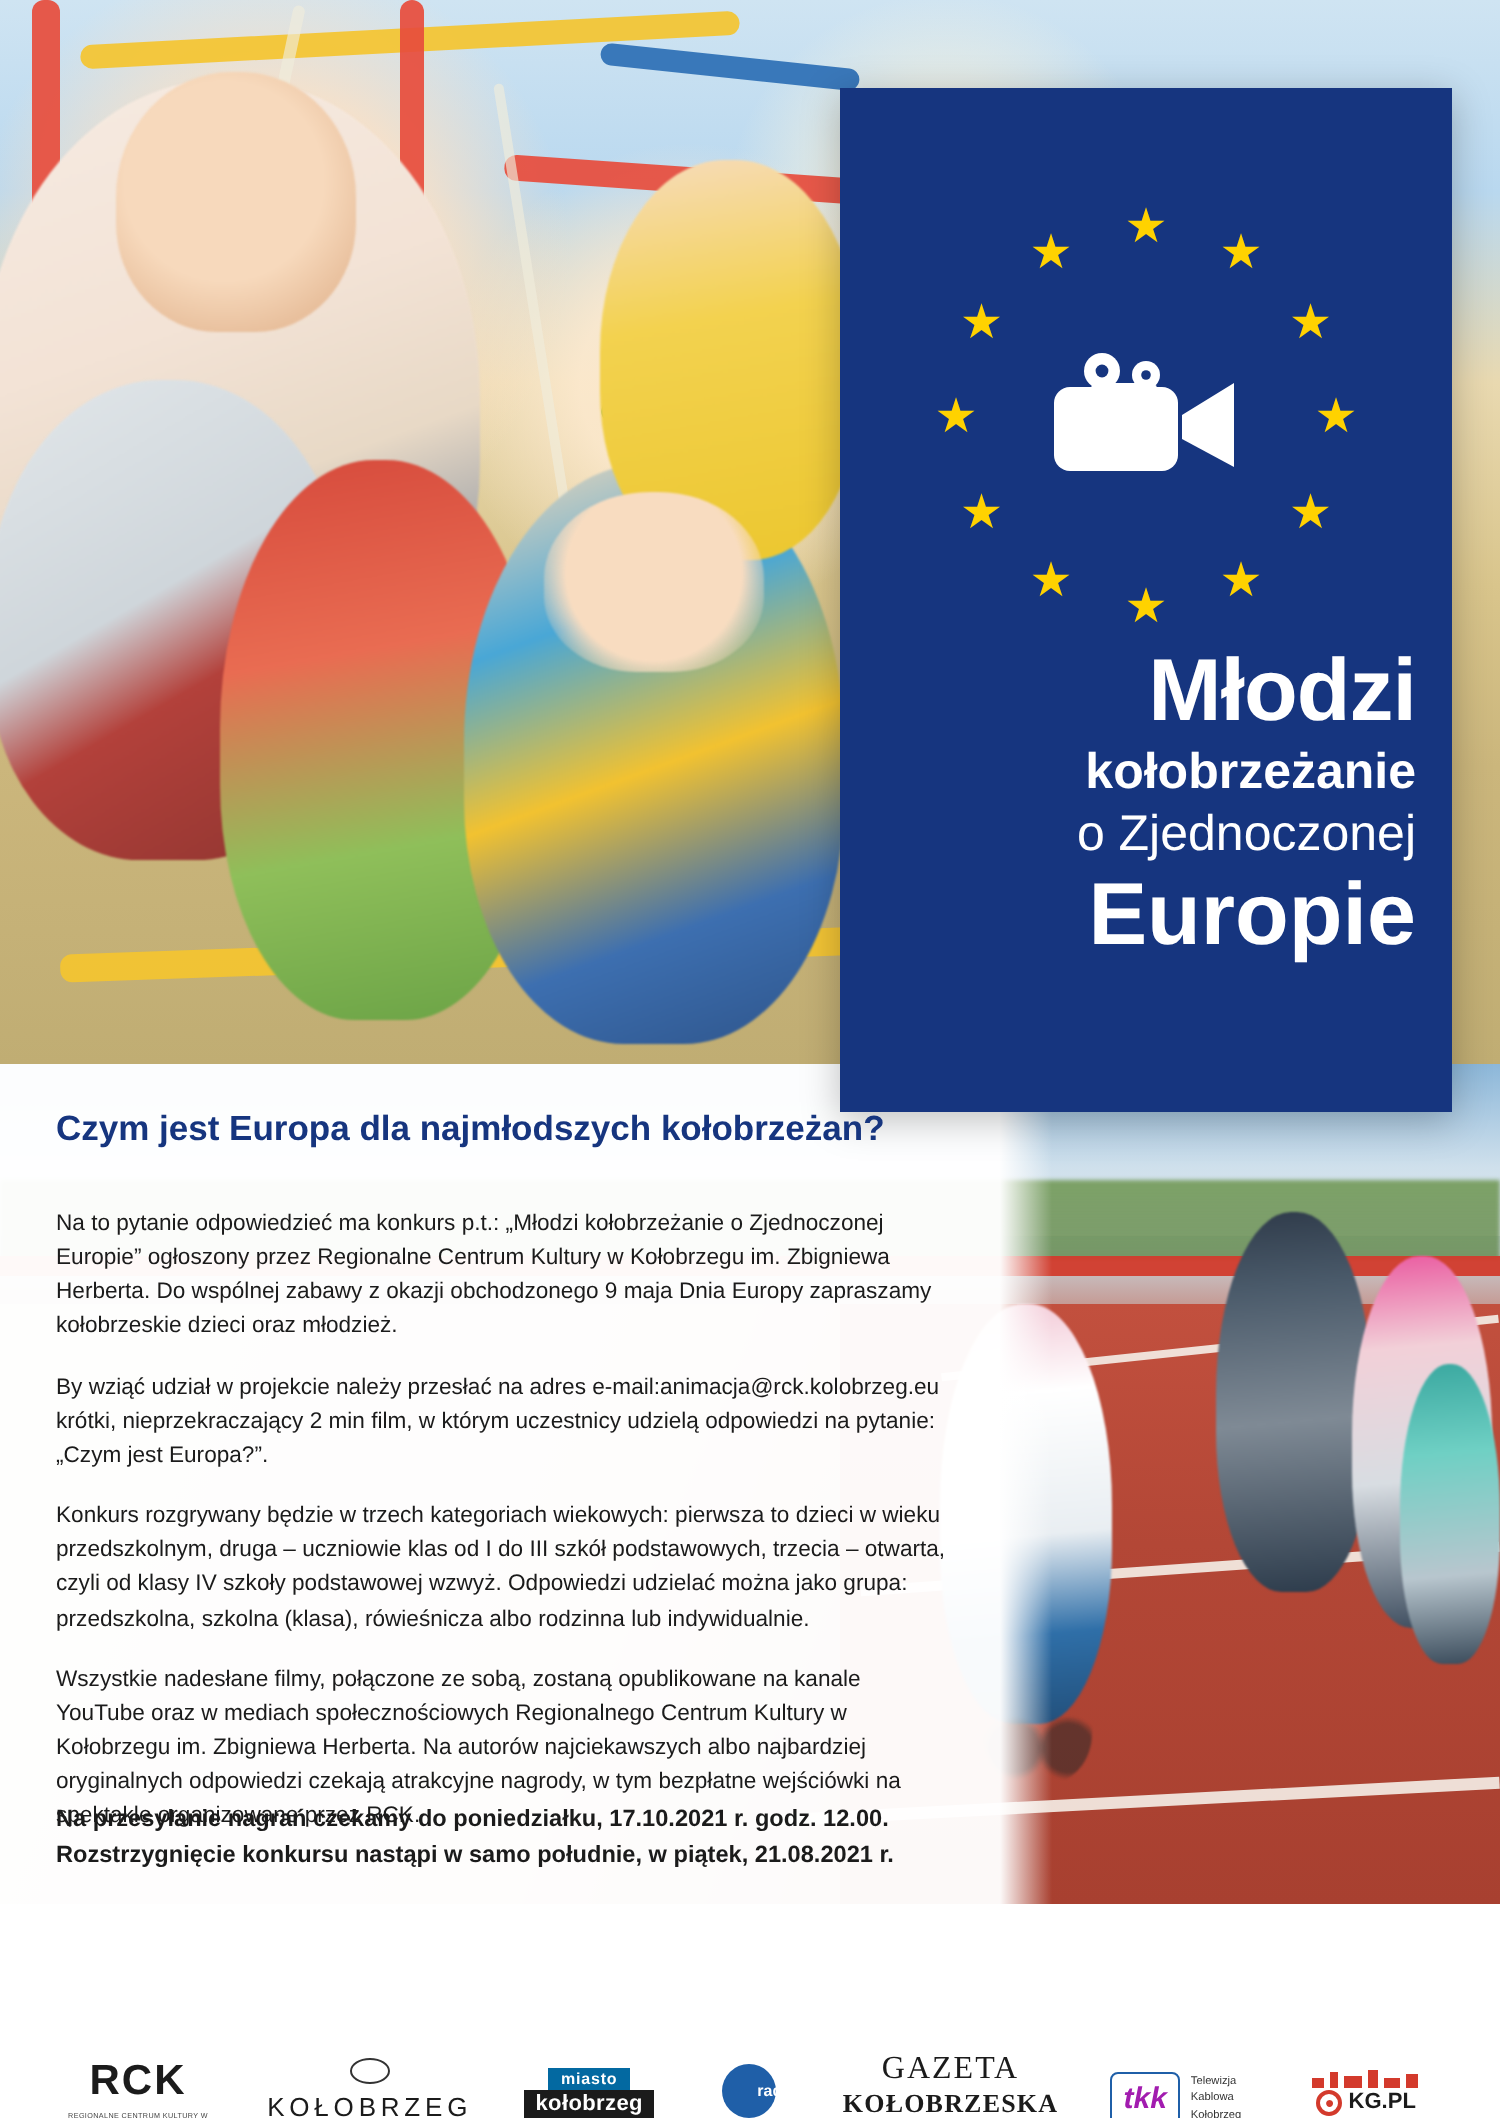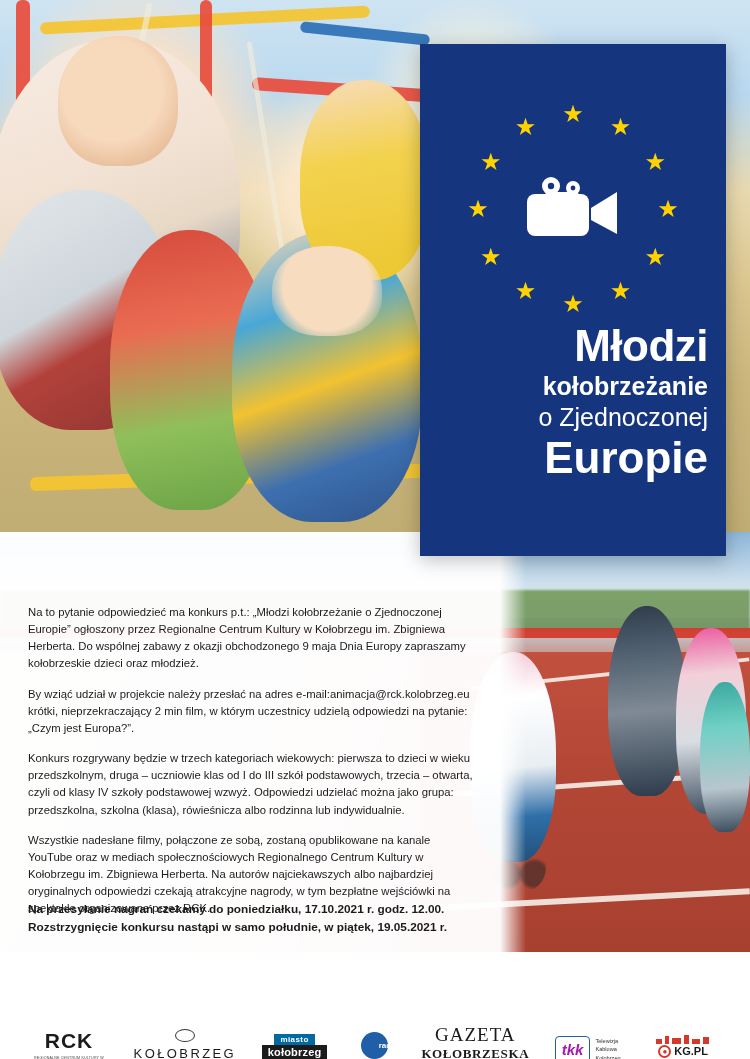--- a/index.html
+++ b/index.html
@@ -254,21 +254,21 @@
     background: #1b1b1b; color: #fff; font-size: 11px; font-weight: bold;
     padding: 1px 6px; letter-spacing: 0.2px;
   }
   .logo-miasto .sub { font-size: 4.4px; color: #444; margin-top: 2px; }
   .logo-radio .circle {
     width: 27px; height: 27px; border-radius: 50%; background: #1f5fa8;
     display: flex; align-items: center; justify-content: center;
   }
   .logo-radio .circle span { color: #fff; font-size: 8px; font-weight: bold; margin-left: 28px; }
   .logo-radio .sub { font-size: 5.6px; color: #333; margin-top: 3px; letter-spacing: 0.3px; }
-  .logo-gazeta .g1 { font-family: "Liberation Serif", serif; font-size: 19px; letter-spacing: 1px; color: #1b1b1b; }
+  .logo-gazeta .g1 { font-family: "Liberation Serif", serif; font-size: 16px; letter-spacing: 1px; color: #1b1b1b; }
   .logo-gazeta .g2 { font-family: "Liberation Serif", serif; font-size: 13px; font-weight: bold; letter-spacing: 0.6px; color: #1b1b1b; }
   .logo-gazeta .bar { position: static; width: 96px; height: 4px; background: #1b1b1b; margin-top: 3px; border-radius: 0; opacity: 1; }
   .logo-gazeta .sub { font-size: 4px; color: #555; margin-top: 2px; letter-spacing: 0.6px; }
   .logo-tkk { flex-direction: row; align-items: center; gap: 5px; }
   .logo-tkk .box {
     border: 1.6px solid #1f5fa8; border-radius: 4px; padding: 4px 6px;
     font-size: 15px; font-weight: bold; color: #a21caf; font-style: italic;
   }
   .logo-tkk .lines { text-align: left; font-size: 5.6px; color: #333; line-height: 1.5; }
   .logo-kgpl .top { display:flex; align-items:center; gap:3px; }
@@ -363,31 +363,32 @@
     <div class="kid" style="left:470px; top:120px; width:86px; height:210px; background:linear-gradient(175deg,#f2c6d4 0%, #ffffff 22%, #e9eef2 55%, #2f6fa8 78%, #224f7a 100%);"></div>
     <div class="kid" style="left:608px; top:74px; width:78px; height:190px; background:linear-gradient(175deg,#2f3b4a 0%, #4a5a6a 20%, #7f8a95 55%, #2c3b4b 100%);"></div>
     <div class="kid" style="left:676px; top:96px; width:70px; height:186px; background:linear-gradient(175deg,#ea5aa0 0%, #f2d0d8 25%, #d8dde2 60%, #3a4a5c 100%);"></div>
     <div class="kid" style="left:700px; top:150px; width:50px; height:150px; background:linear-gradient(175deg,#3aa8a0 0%, #6fd0c4 30%, #b8c6ce 70%, #394a5a 100%);"></div>
     <div class="kid" style="left:492px; top:300px; width:54px; height:60px; background:radial-gradient(circle at 28% 70%, rgba(40,40,40,0.55) 0 12px, rgba(40,40,40,0) 16px), radial-gradient(circle at 78% 70%, rgba(40,40,40,0.55) 0 12px, rgba(40,40,40,0) 16px);"></div>
   </div>
 
   <div class="text-panel"></div>
   <div class="text-panel-fade"></div>
 
+  <div class="headline">Czym jest Europa dla najmłodszych kołobrzeżan?</div>
 
   <div class="body-copy">
     <p>Na to pytanie odpowiedzieć ma konkurs p.t.: „Młodzi kołobrzeżanie o Zjednoczonej Europie” ogłoszony przez Regionalne Centrum Kultury w Kołobrzegu im. Zbigniewa Herberta. Do wspólnej zabawy z okazji obchodzonego 9 maja Dnia Europy zapraszamy kołobrzeskie dzieci oraz młodzież.</p>
     <p>By wziąć udział w projekcie należy przesłać na adres e-mail:animacja@rck.kolobrzeg.eu krótki, nieprzekraczający 2 min film, w którym uczestnicy udzielą odpowiedzi na pytanie: „Czym jest Europa?”.</p>
     <p>Konkurs rozgrywany będzie w trzech kategoriach wiekowych: pierwsza to dzieci w wieku przedszkolnym, druga – uczniowie klas od I do III szkół podstawowych, trzecia – otwarta, czyli od klasy IV szkoły podstawowej wzwyż. Odpowiedzi udzielać można jako grupa: przedszkolna, szkolna (klasa), rówieśnicza albo rodzinna lub indywidualnie.</p>
     <p>Wszystkie nadesłane filmy, połączone ze sobą, zostaną opublikowane na kanale YouTube oraz w mediach społecznościowych Regionalnego Centrum Kultury w Kołobrzegu im. Zbigniewa Herberta. Na autorów najciekawszych albo najbardziej oryginalnych odpowiedzi czekają atrakcyjne nagrody, w tym bezpłatne wejściówki na spektakle organizowane przez RCK.</p>
   </div>
 
   <div class="deadline">
     <div>Na przesyłanie nagrań czekamy do poniedziałku, 17.10.2021 r. godz. 12.00.</div>
-    <div>Rozstrzygnięcie konkursu nastąpi w samo południe, w piątek, 19.05.2021 r.</div>
+    <div>Rozstrzygnięcie konkursu nastąpi w samo południe, w piątek, 21.08.2021 r.</div>
   </div>
 
   <div class="footer">
     <div class="logos">
 
       <div class="logo logo-rck">
         <div class="mark">RCK</div>
         <div class="sub" style="max-width:78px;">REGIONALNE CENTRUM KULTURY W KOŁOBRZEGU IM. ZBIGNIEWA HERBERTA</div>
       </div>
 

